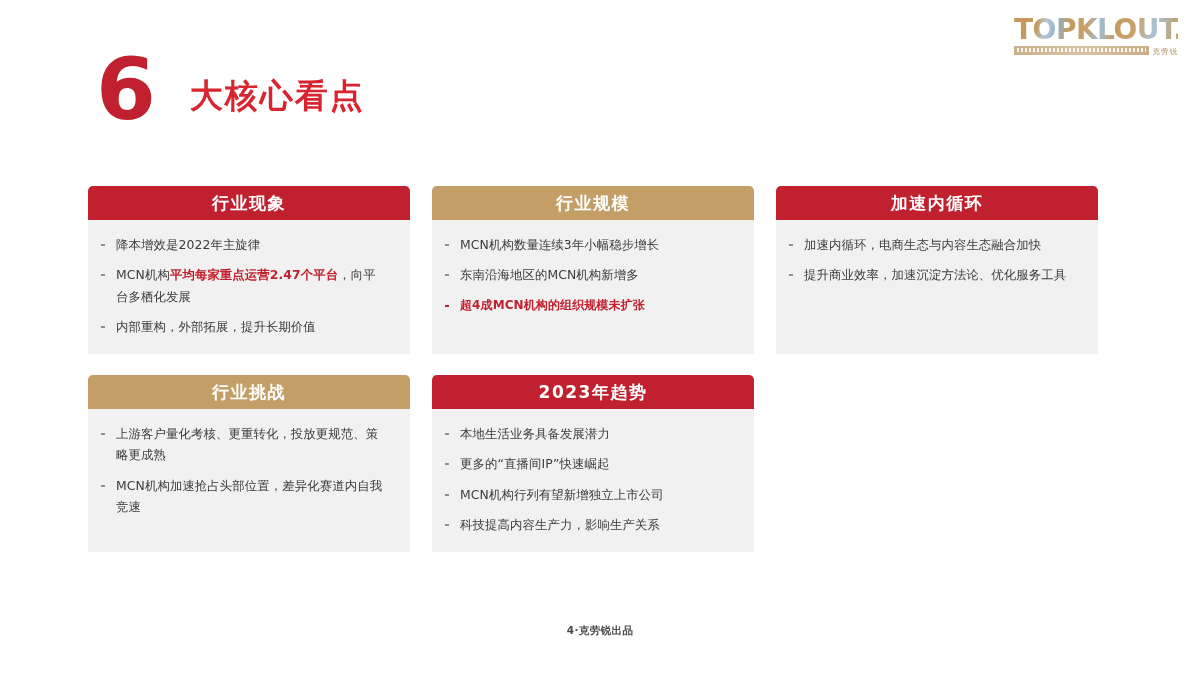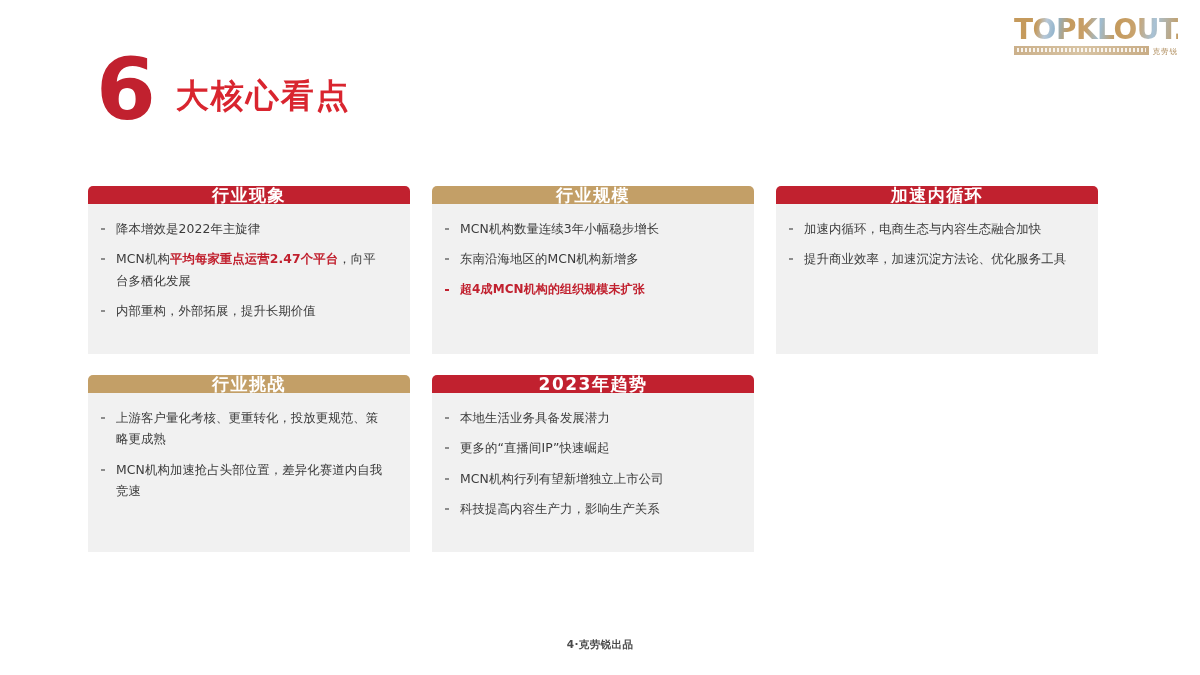--- a/index.html
+++ b/index.html
@@ -91,42 +91,42 @@
     color: #c1212f;
     line-height: 0.88;
     letter-spacing: -2px;
   }
   .heading-text {
     font-family: "DejaVu Sans", sans-serif;
     font-size: 33px;
     font-weight: bold;
     color: #d9252f;
     letter-spacing: 2px;
-    margin-left: 22px;
+    margin-left: 36px;
     padding-bottom: 9px;
     white-space: nowrap;
   }
 
   
   .grid {
     position: absolute;
     left: 88px;
     top: 186px;
     width: 1010px;
     display: grid;
     grid-template-columns: repeat(3, 322px);
     grid-template-rows: 168px 177px;
     column-gap: 22px;
     row-gap: 21px;
   }
 
   .card { display: flex; flex-direction: column; }
 
   .card-header {
-    height: 18px;
+    height: 34px;
     border-radius: 5px 5px 0 0;
     display: flex;
     align-items: center;
     justify-content: center;
     color: #ffffff;
     font-family: "DejaVu Sans", sans-serif;
     font-size: 17px;
     font-weight: bold;
     letter-spacing: 1.5px;
   }
@@ -171,21 +171,21 @@
     color: #c1212f;
     font-weight: bold;
     font-size: 12px;
   }
 
   
   .footer {
     position: absolute;
     left: 0;
     right: 0;
-    top: 638px;
+    top: 624px;
     text-align: center;
     font-family: "DejaVu Sans", sans-serif;
     font-size: 10.5px;
     font-weight: bold;
     color: #4a4a4a;
     letter-spacing: 0.4px;
   }
 </style>
 </head>
 <body>

